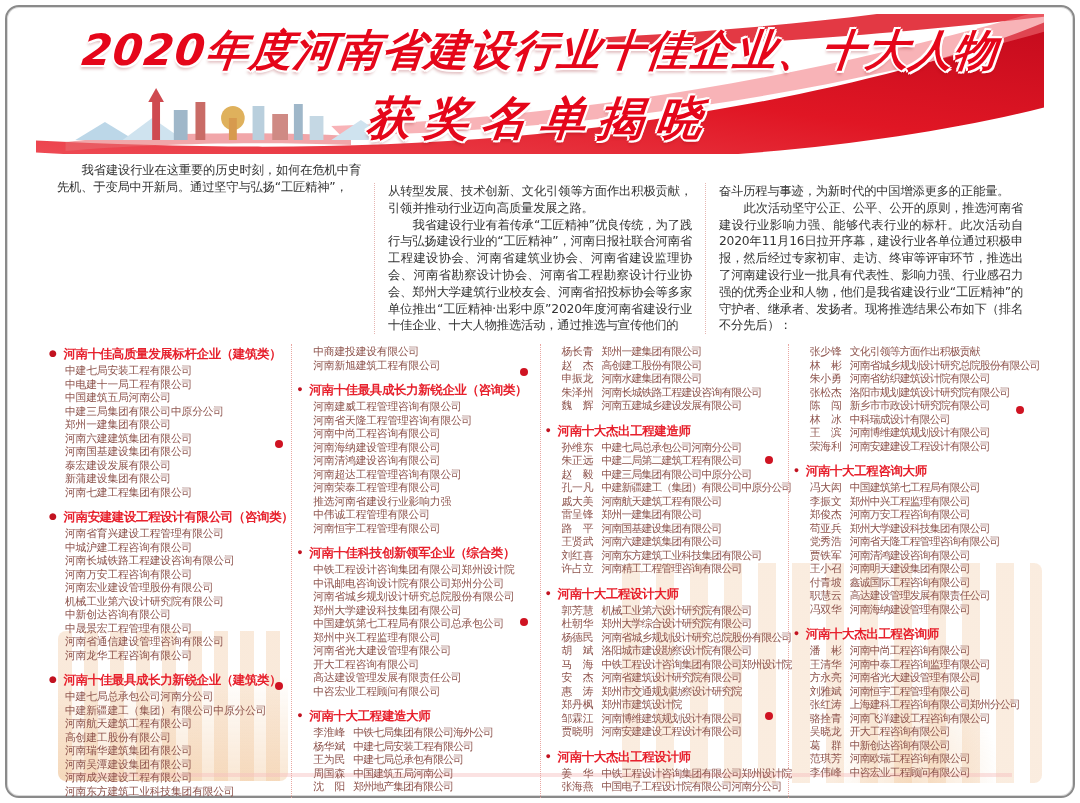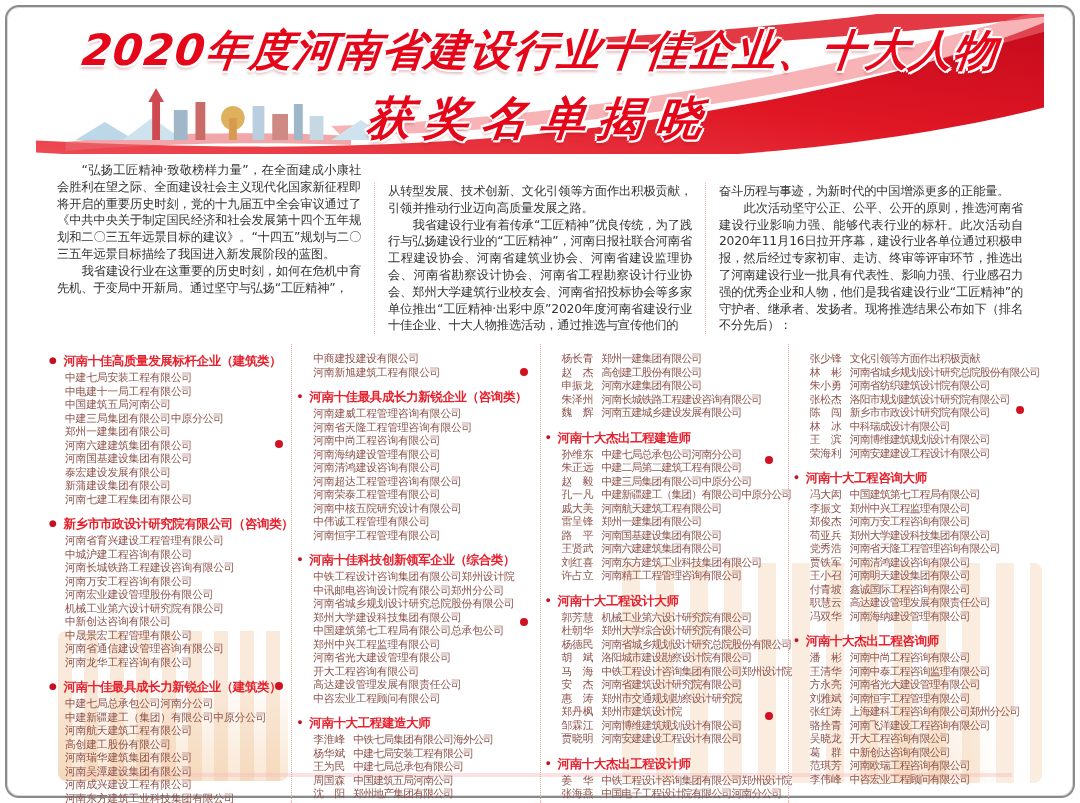--- a/index.html
+++ b/index.html
@@ -35,21 +35,21 @@
     margin:0; font-size:12.3px; line-height:16.8px; color:#333;
     text-align:justify; text-indent:2em; letter-spacing:-0.2px;
   }
   .intro-col p.cont { text-indent:0; }
 
   
   .list { display:flex; position:relative; margin:10px 16px 0; z-index:1; }
   .list-col { flex:1 1 0; padding:0 6px 0 5px; min-width:0; }
   .list-col + .list-col { border-left:1px dotted #e9a7a2;font-family:Liberation Serif, serif; }
   .segment { margin-top:9px; }
-  .segment:first-child { margin-top:8px; }
+  .segment:first-child { margin-top:1px; }
   .sec-header {
     color:#e7212d; font-weight:bold; font-size:12.5px; line-height:16px;
     letter-spacing:-0.4px; white-space:nowrap; margin-bottom:2px;
   }
   .bullet { color:#c21220; font-size:9px; margin-right:7px; vertical-align:2px; font-style:normal; }
   .item {
     color:#8d534c; font-size:10.8px; line-height:13.5px; padding-left:16px;
     white-space:nowrap; letter-spacing:-0.2px;
   }
   .people { display:flex; }
@@ -113,21 +113,20 @@
         <rect x="262" y="90" width="9" height="36" fill="#9fb7c9"></rect>
         <rect x="278" y="102" width="14" height="24" fill="#c5d8e4"></rect>
       </g>
     </svg>
     <div class="title-line l1">2020年度河南省建设行业十佳企业、十大人物</div>
     <div class="title-line l2">获奖名单揭晓</div>
   </div>
 
   <div class="intro">
     <div class="intro-col">
-      <p>“弘扬工匠精神·致敬榜样力量”，在全面建成小康社会胜利在望之际、全面建设社会主义现代化国家新征程即将开启的重要历史时刻，党的十九届五中全会审议通过了《中共中央关于制定国民经济和社会发展第十四个五年规划和二〇三五年远景目标的建议》。“十四五”规划与二〇三五年远景目标描绘了我国进入新发展阶段的蓝图。</p>
       <p>我省建设行业在这重要的历史时刻，如何在危机中育先机、于变局中开新局。通过坚守与弘扬“工匠精神”，</p>
     </div>
     <div class="intro-col">
       <p class="cont">从转型发展、技术创新、文化引领等方面作出积极贡献，引领并推动行业迈向高质量发展之路。</p>
       <p>我省建设行业有着传承“工匠精神”优良传统，为了践行与弘扬建设行业的“工匠精神”，河南日报社联合河南省工程建设协会、河南省建筑业协会、河南省建设监理协会、河南省勘察设计协会、河南省工程勘察设计行业协会、郑州大学建筑行业校友会、河南省招投标协会等多家单位推出“工匠精神·出彩中原”2020年度河南省建设行业十佳企业、十大人物推选活动，通过推选与宣传他们的</p>
     </div>
     <div class="intro-col">
       <p class="cont">奋斗历程与事迹，为新时代的中国增添更多的正能量。</p>
       <p>此次活动坚守公正、公平、公开的原则，推选河南省建设行业影响力强、能够代表行业的标杆。此次活动自2020年11月16日拉开序幕，建设行业各单位通过积极申报，然后经过专家初审、走访、终审等评审环节，推选出了河南建设行业一批具有代表性、影响力强、行业感召力强的优秀企业和人物，他们是我省建设行业“工匠精神”的守护者、继承者、发扬者。现将推选结果公布如下（排名不分先后）：</p>
     </div>
@@ -142,21 +141,21 @@
           <div class="item">中国建筑五局河南公司</div>
           <div class="item">中建三局集团有限公司中原分公司</div>
           <div class="item">郑州一建集团有限公司</div>
           <div class="item">河南六建建筑集团有限公司</div>
           <div class="item">河南国基建设集团有限公司</div>
           <div class="item">泰宏建设发展有限公司</div>
           <div class="item">新蒲建设集团有限公司</div>
           <div class="item">河南七建工程集团有限公司</div>
         </div>
         <div class="segment">
-          <div class="sec-header"><span class="bullet">●</span><span>新乡市市政设计研究院有限公司（咨询类）</span></div>
+          <div class="sec-header"><span class="bullet">●</span><span>河南安建建设工程设计有限公司（咨询类）</span></div>
           <div class="item">河南省育兴建设工程管理有限公司</div>
           <div class="item">中城沪建工程咨询有限公司</div>
           <div class="item">河南长城铁路工程建设咨询有限公司</div>
           <div class="item">河南万安工程咨询有限公司</div>
           <div class="item">河南宏业建设管理股份有限公司</div>
           <div class="item">机械工业第六设计研究院有限公司</div>
           <div class="item">中新创达咨询有限公司</div>
           <div class="item">中晟景宏工程管理有限公司</div>
           <div class="item">河南省通信建设管理咨询有限公司</div>
           <div class="item">河南龙华工程咨询有限公司</div>
@@ -180,21 +179,21 @@
         </div>
         <div class="segment">
           <div class="sec-header"><span class="bullet">●</span><span>河南十佳最具成长力新锐企业（咨询类）</span></div>
           <div class="item">河南建威工程管理咨询有限公司</div>
           <div class="item">河南省天隆工程管理咨询有限公司</div>
           <div class="item">河南中尚工程咨询有限公司</div>
           <div class="item">河南海纳建设管理有限公司</div>
           <div class="item">河南清鸿建设咨询有限公司</div>
           <div class="item">河南超达工程管理咨询有限公司</div>
           <div class="item">河南荣泰工程管理有限公司</div>
-          <div class="item">河南中核五院研究设计有限公司</div>
+          <div class="item">推选河南省建设行业影响力强</div>
           <div class="item">中伟诚工程管理有限公司</div>
           <div class="item">河南恒宇工程管理有限公司</div>
         </div>
         <div class="segment">
           <div class="sec-header"><span class="bullet">●</span><span>河南十佳科技创新领军企业（综合类）</span></div>
           <div class="item">中铁工程设计咨询集团有限公司郑州设计院</div>
           <div class="item">中讯邮电咨询设计院有限公司郑州分公司</div>
           <div class="item">河南省城乡规划设计研究总院股份有限公司</div>
           <div class="item">郑州大学建设科技集团有限公司</div>
           <div class="item">中国建筑第七工程局有限公司总承包公司</div>

